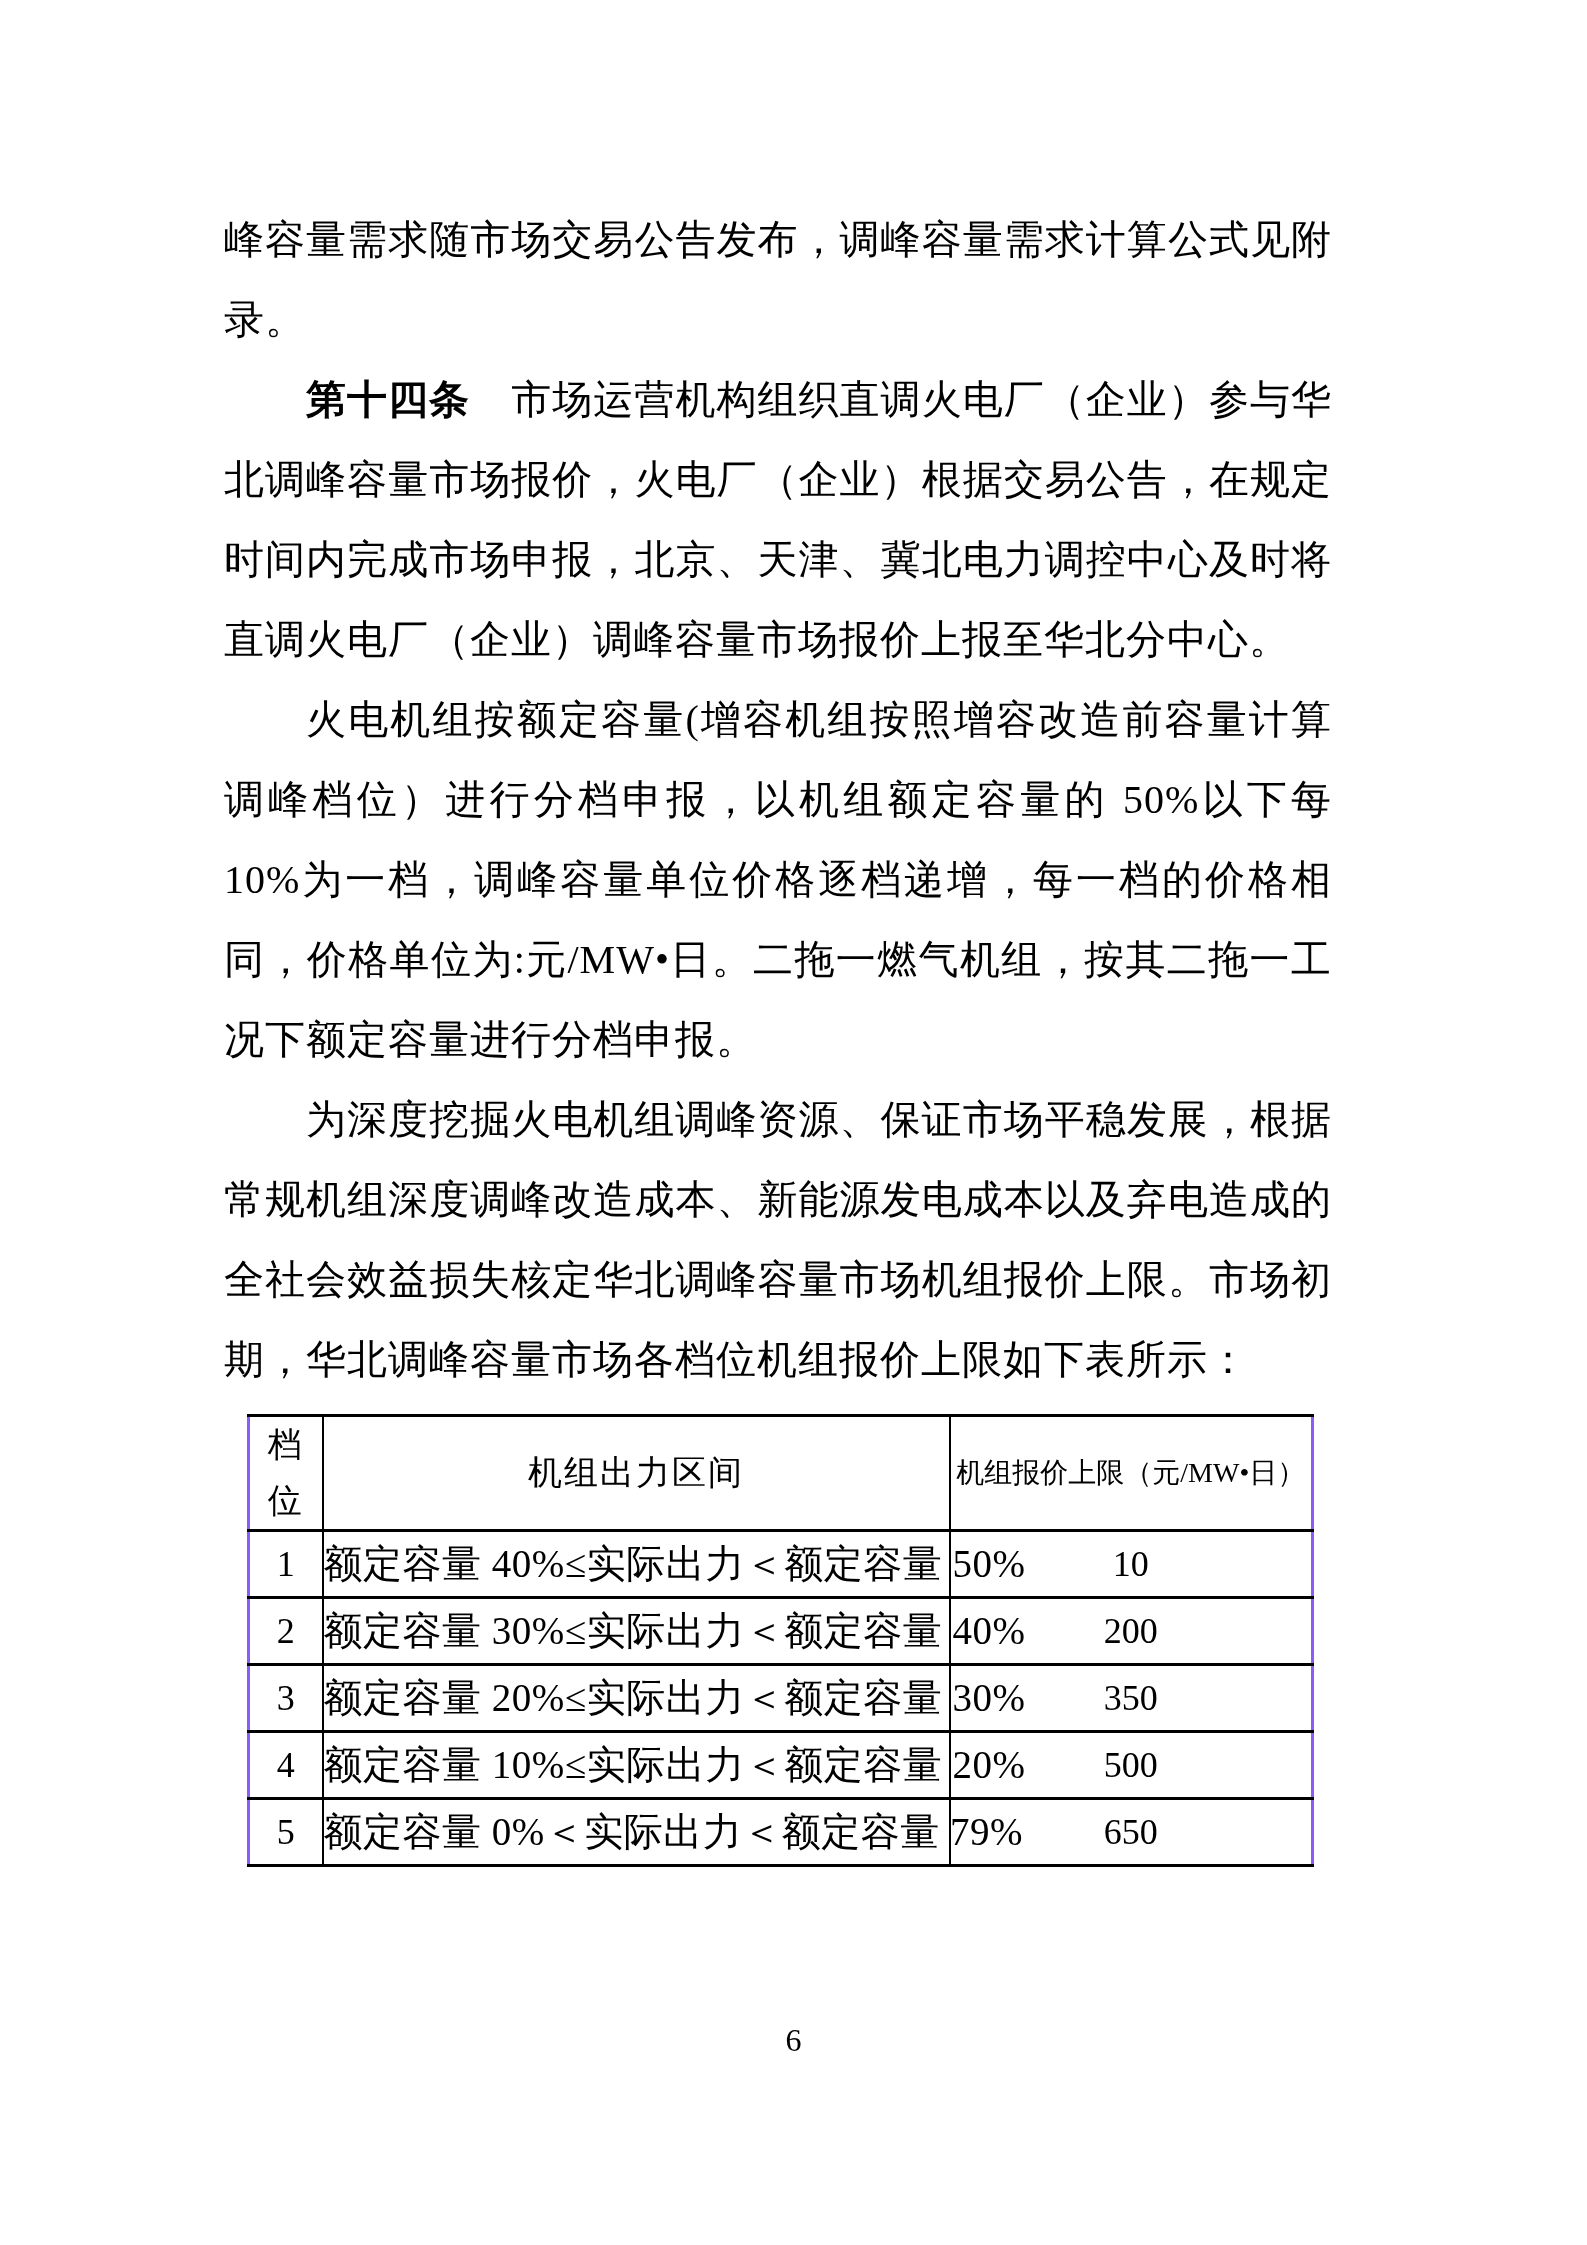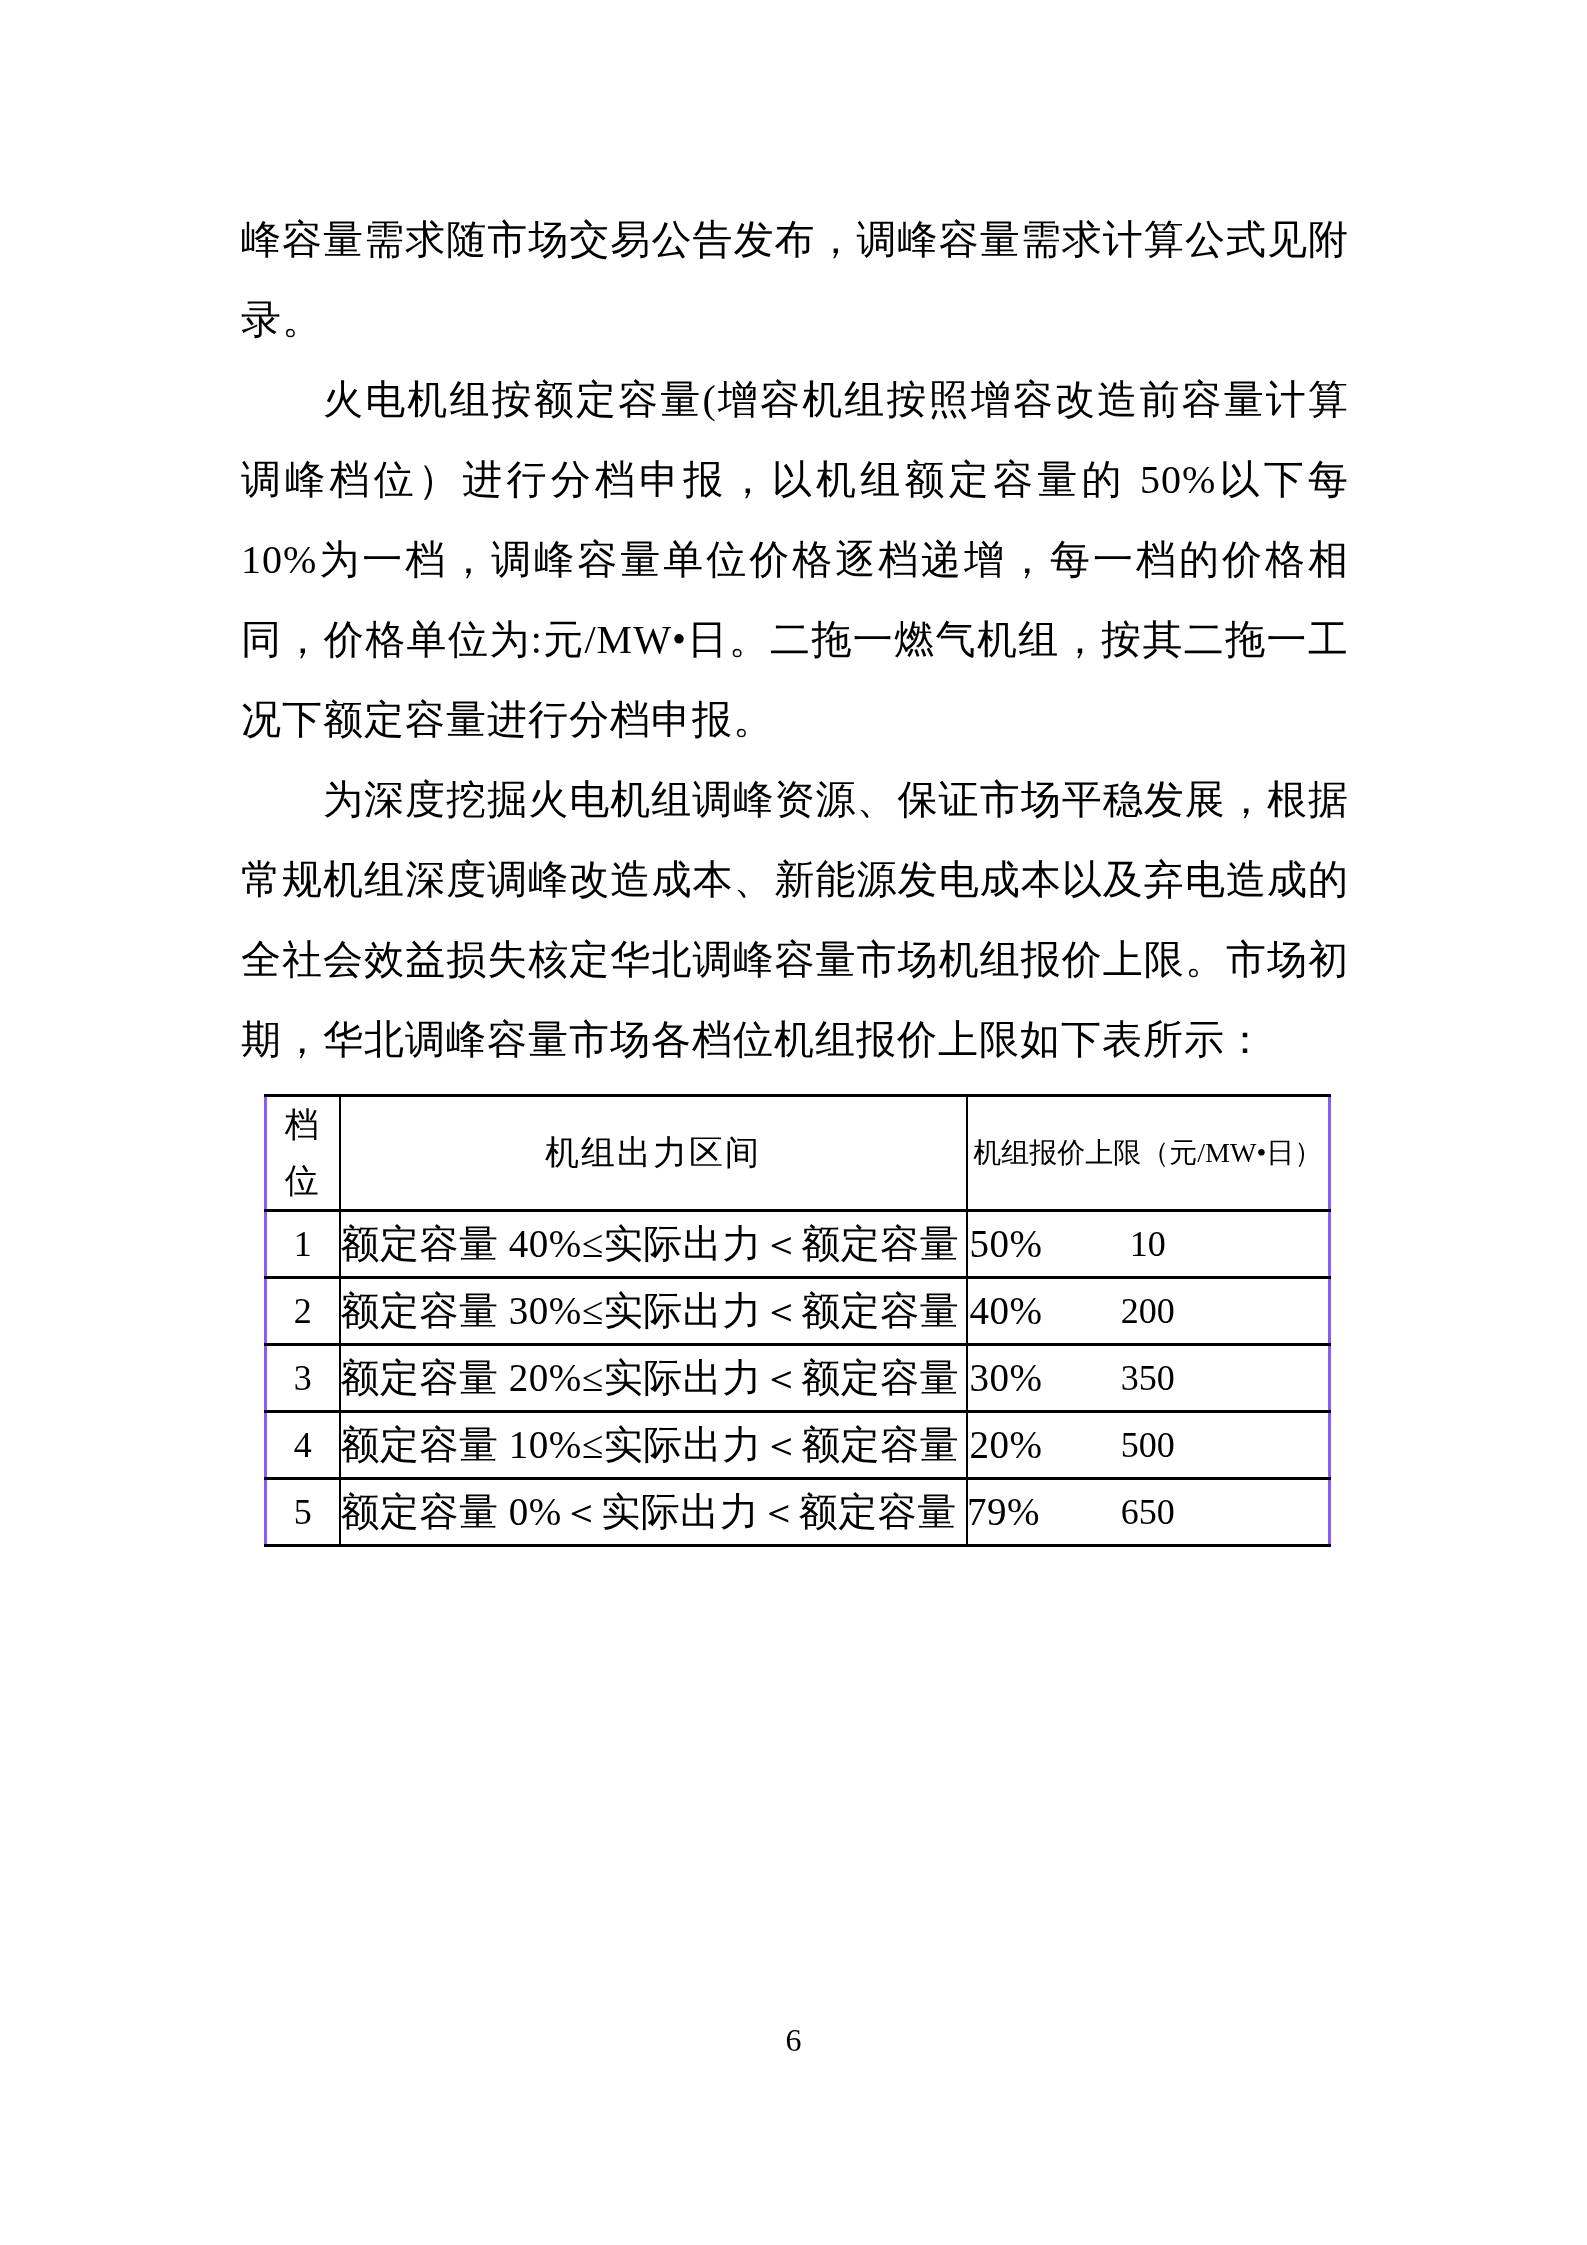--- a/index.html
+++ b/index.html
@@ -8,21 +8,21 @@
     width: 1587px;
     height: 2245px;
     margin: 0 auto;
     background: #ffffff;
     overflow: hidden;
     color: #000000;
     font-family: "Liberation Serif", "DejaVu Serif", serif;
   }
   .content {
     position: absolute;
-    left: 241px;
+    left: 224px;
     top: 200px;
     width: 1108px;
   }
   .doc {
     margin: 0;
     font-size: 40px;
     line-height: 80px;
     letter-spacing: 1px;
     text-align: justify;
   }
@@ -62,20 +62,21 @@
   }
 </style>
 </head>
 <body>
 
 <div class="page">
   <div class="content">
 
     <p class="doc">峰容量需求随市场交易公告发布，调峰容量需求计算公式见附录。</p>
 
+    <p class="doc indent"><span class="bold">第十四条</span><span>　市场运营机构组织直调火电厂（企业）参与华北调峰容量市场报价，火电厂（企业）根据交易公告，在规定时间内完成市场申报，北京、天津、冀北电力调控中心及时将直调火电厂（企业）调峰容量市场报价上报至华北分中心。</span></p>
 
     <p class="doc indent">火电机组按额定容量(增容机组按照增容改造前容量计算调峰档位）进行分档申报，以机组额定容量的 50%以下每 10%为一档，调峰容量单位价格逐档递增，每一档的价格相同，价格单位为:元/MW•日。二拖一燃气机组，按其二拖一工况下额定容量进行分档申报。</p>
 
     <p class="doc indent">为深度挖掘火电机组调峰资源、保证市场平稳发展，根据常规机组深度调峰改造成本、新能源发电成本以及弃电造成的全社会效益损失核定华北调峰容量市场机组报价上限。市场初期，华北调峰容量市场各档位机组报价上限如下表所示：</p>
 
     <table class="rate">
       <colgroup>
         <col style="width:74px">
         <col style="width:627px">
         <col style="width:363px">

